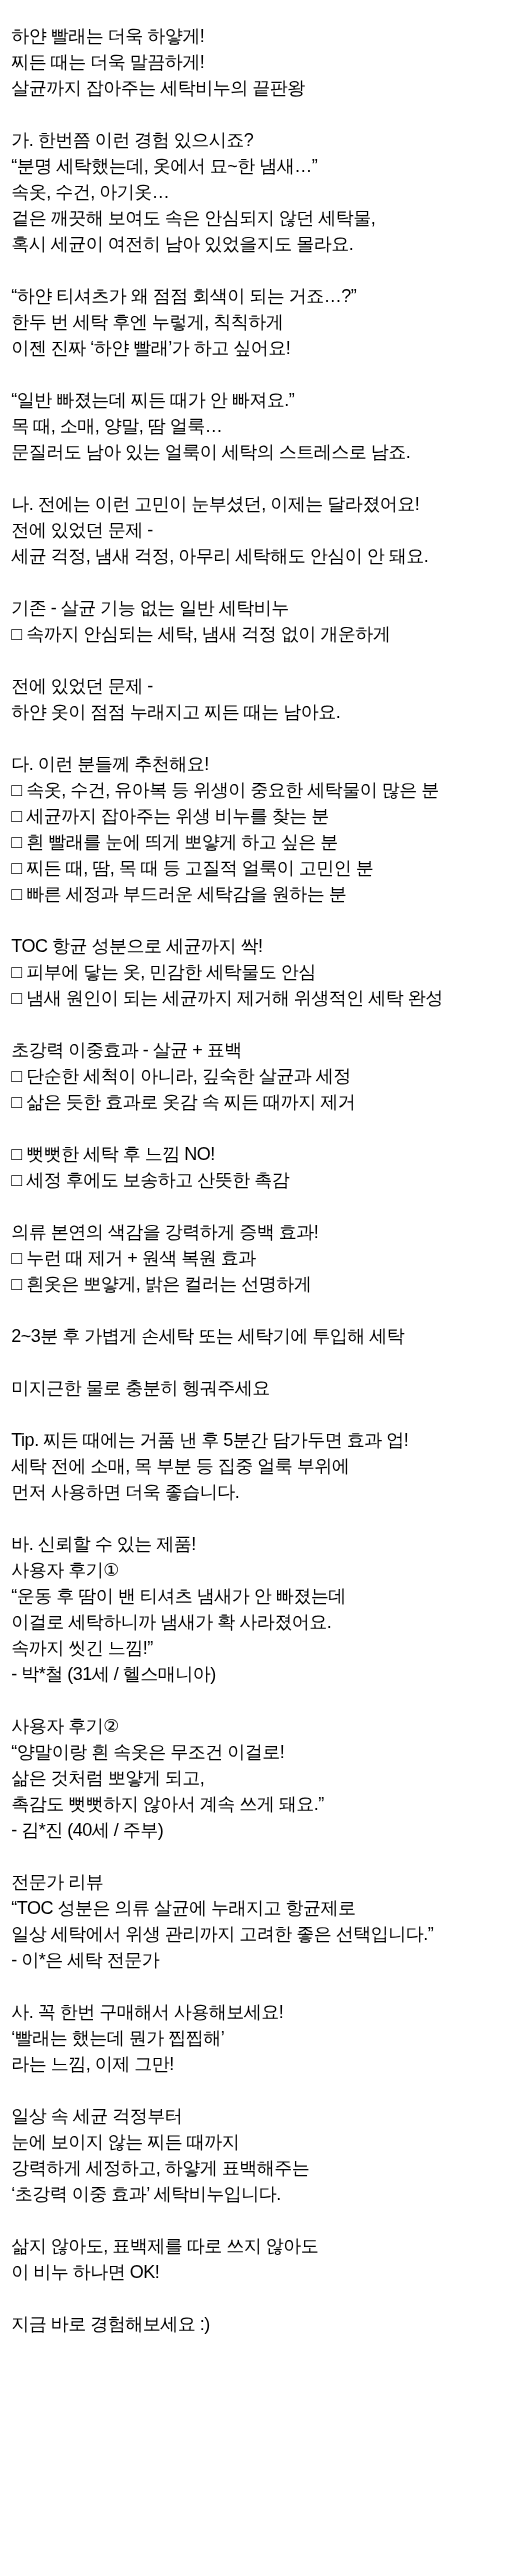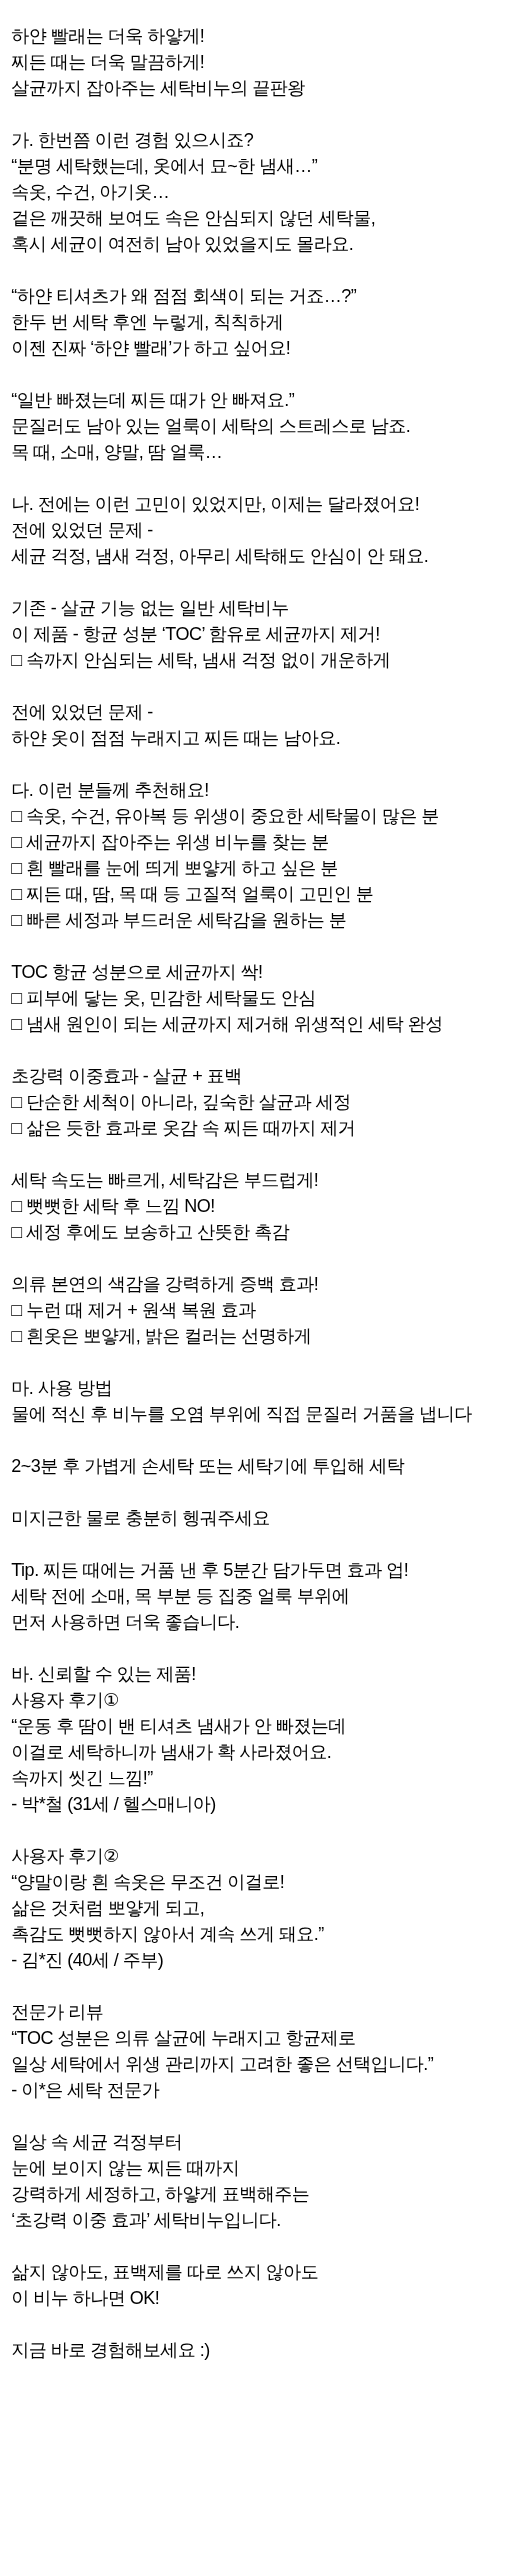--- a/index.html
+++ b/index.html
@@ -41,31 +41,30 @@
         <div class="line">겉은 깨끗해 보여도 속은 안심되지 않던 세탁물,</div>
         <div class="line">혹시 세균이 여전히 남아 있었을지도 몰라요.</div>
       </div>
       <div class="para">
         <div class="line">“하얀 티셔츠가 왜 점점 회색이 되는 거죠…?”</div>
         <div class="line">한두 번 세탁 후엔 누렇게, 칙칙하게</div>
         <div class="line">이젠 진짜 ‘하얀 빨래’가 하고 싶어요!</div>
       </div>
       <div class="para">
         <div class="line">“일반 빠졌는데 찌든 때가 안 빠져요.”</div>
+        <div class="line">목 때, 소매, 양말, 땀 얼룩…</div>
         <div class="line">문질러도 남아 있는 얼룩이 세탁의 스트레스로 남죠.</div>
-        <div class="line">목 때, 소매, 양말, 땀 얼룩…</div>
       </div>
       <div class="para">
-        <div class="line">나. 전에는 이런 고민이 있었지만, 이제는 달라졌어요!</div>
+        <div class="line">나. 전에는 이런 고민이 눈부셨던, 이제는 달라졌어요!</div>
         <div class="line">전에 있었던 문제 -</div>
         <div class="line">세균 걱정, 냄새 걱정, 아무리 세탁해도 안심이 안 돼요.</div>
       </div>
       <div class="para">
         <div class="line">기존 - 살균 기능 없는 일반 세탁비누</div>
-        <div class="line">이 제품 - 항균 성분 ‘TOC’ 함유로 세균까지 제거!</div>
         <div class="line">□ 속까지 안심되는 세탁, 냄새 걱정 없이 개운하게</div>
       </div>
       <div class="para">
         <div class="line">전에 있었던 문제 -</div>
         <div class="line">하얀 옷이 점점 누래지고 찌든 때는 남아요.</div>
       </div>
       <div class="para">
         <div class="line">다. 이런 분들께 추천해요!</div>
         <div class="line">□ 속옷, 수건, 유아복 등 위생이 중요한 세탁물이 많은 분</div>
         <div class="line">□ 세균까지 잡아주는 위생 비누를 찾는 분</div>
@@ -77,32 +76,27 @@
         <div class="line">TOC 항균 성분으로 세균까지 싹!</div>
         <div class="line">□ 피부에 닿는 옷, 민감한 세탁물도 안심</div>
         <div class="line">□ 냄새 원인이 되는 세균까지 제거해 위생적인 세탁 완성</div>
       </div>
       <div class="para">
         <div class="line">초강력 이중효과 - 살균 + 표백</div>
         <div class="line">□ 단순한 세척이 아니라, 깊숙한 살균과 세정</div>
         <div class="line">□ 삶은 듯한 효과로 옷감 속 찌든 때까지 제거</div>
       </div>
       <div class="para">
-        <div class="line">세탁 속도는 빠르게, 세탁감은 부드럽게!</div>
         <div class="line">□ 뻣뻣한 세탁 후 느낌 NO!</div>
         <div class="line">□ 세정 후에도 보송하고 산뜻한 촉감</div>
       </div>
       <div class="para">
         <div class="line">의류 본연의 색감을 강력하게 증백 효과!</div>
         <div class="line">□ 누런 때 제거 + 원색 복원 효과</div>
         <div class="line">□ 흰옷은 뽀얗게, 밝은 컬러는 선명하게</div>
-      </div>
-      <div class="para">
-        <div class="line">마. 사용 방법</div>
-        <div class="line">물에 적신 후 비누를 오염 부위에 직접 문질러 거품을 냅니다</div>
       </div>
       <div class="para">
         <div class="line">2~3분 후 가볍게 손세탁 또는 세탁기에 투입해 세탁</div>
       </div>
       <div class="para">
         <div class="line">미지근한 물로 충분히 헹궈주세요</div>
       </div>
       <div class="para">
         <div class="line">Tip. 찌든 때에는 거품 낸 후 5분간 담가두면 효과 업!</div>
         <div class="line">세탁 전에 소매, 목 부분 등 집중 얼룩 부위에</div>
@@ -123,20 +117,25 @@
         <div class="line">촉감도 뻣뻣하지 않아서 계속 쓰게 돼요.”</div>
         <div class="line">- 김*진 (40세 / 주부)</div>
       </div>
       <div class="para">
         <div class="line">전문가 리뷰</div>
         <div class="line">“TOC 성분은 의류 살균에 누래지고 항균제로</div>
         <div class="line">일상 세탁에서 위생 관리까지 고려한 좋은 선택입니다.”</div>
         <div class="line">- 이*은 세탁 전문가</div>
       </div>
       <div class="para">
+        <div class="line">사. 꼭 한번 구매해서 사용해보세요!</div>
+        <div class="line">‘빨래는 했는데 뭔가 찝찝해’</div>
+        <div class="line">라는 느낌, 이제 그만!</div>
+      </div>
+      <div class="para">
         <div class="line">일상 속 세균 걱정부터</div>
         <div class="line">눈에 보이지 않는 찌든 때까지</div>
         <div class="line">강력하게 세정하고, 하얗게 표백해주는</div>
         <div class="line">‘초강력 이중 효과’ 세탁비누입니다.</div>
       </div>
       <div class="para">
         <div class="line">삶지 않아도, 표백제를 따로 쓰지 않아도</div>
         <div class="line">이 비누 하나면 OK!</div>
       </div>
       <div class="para">

